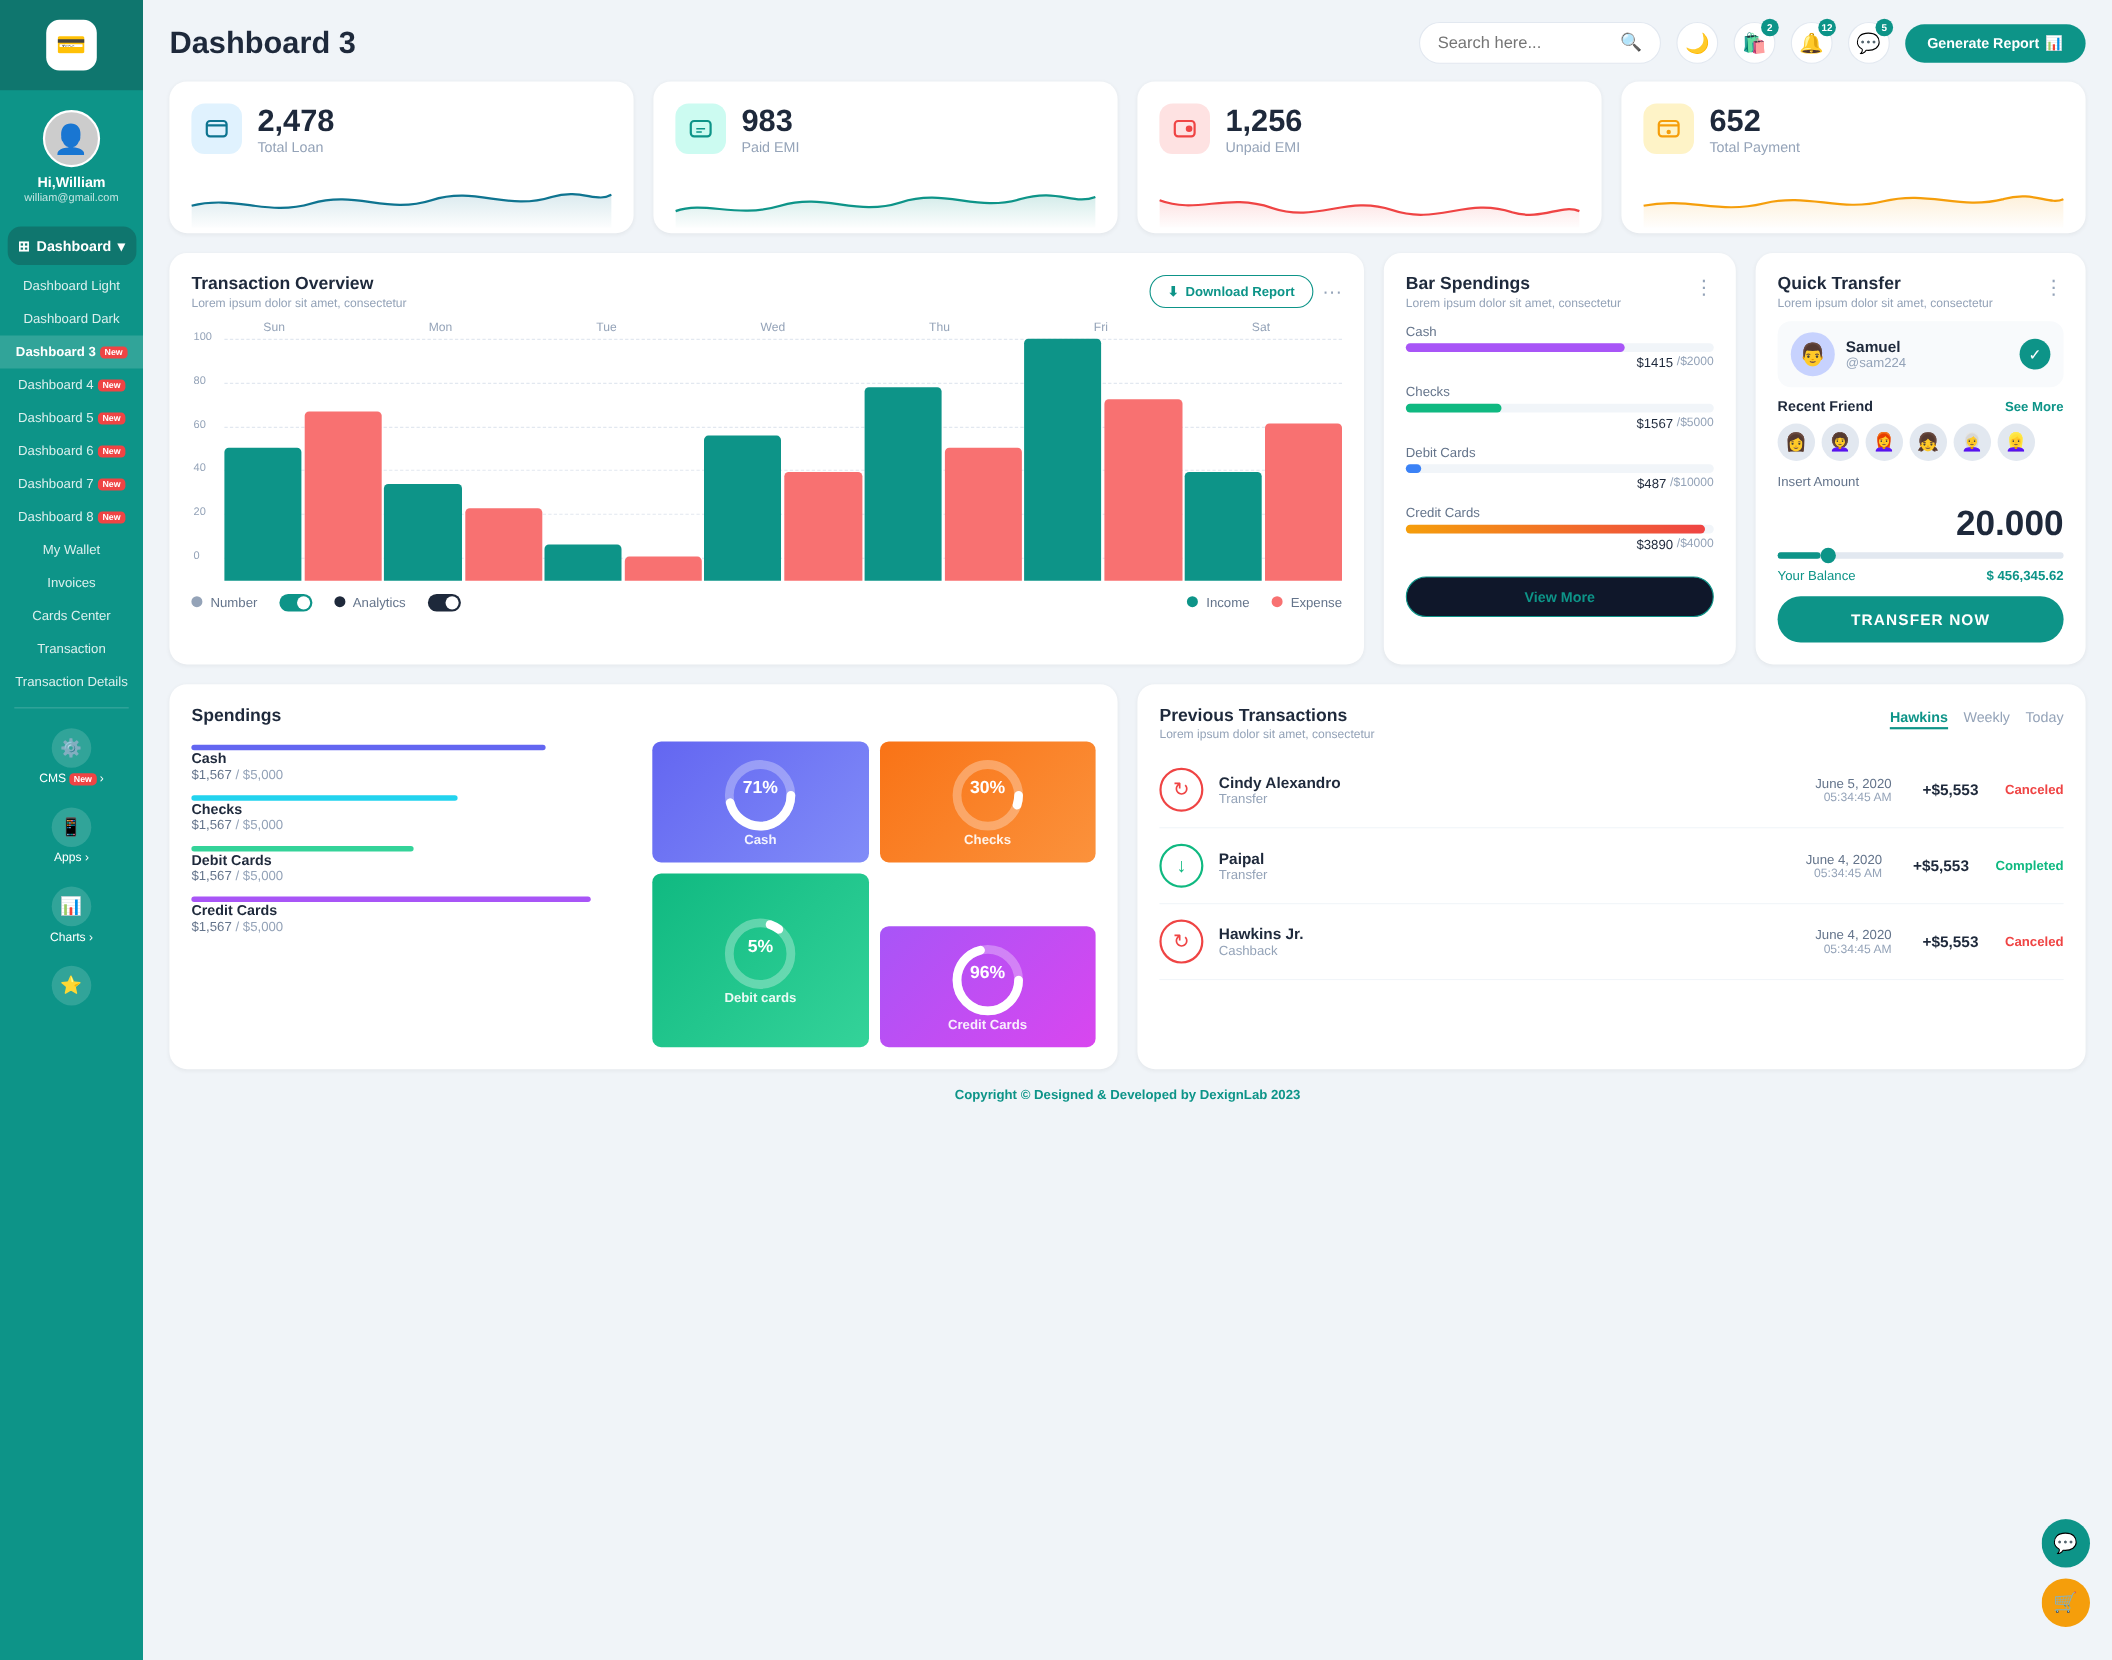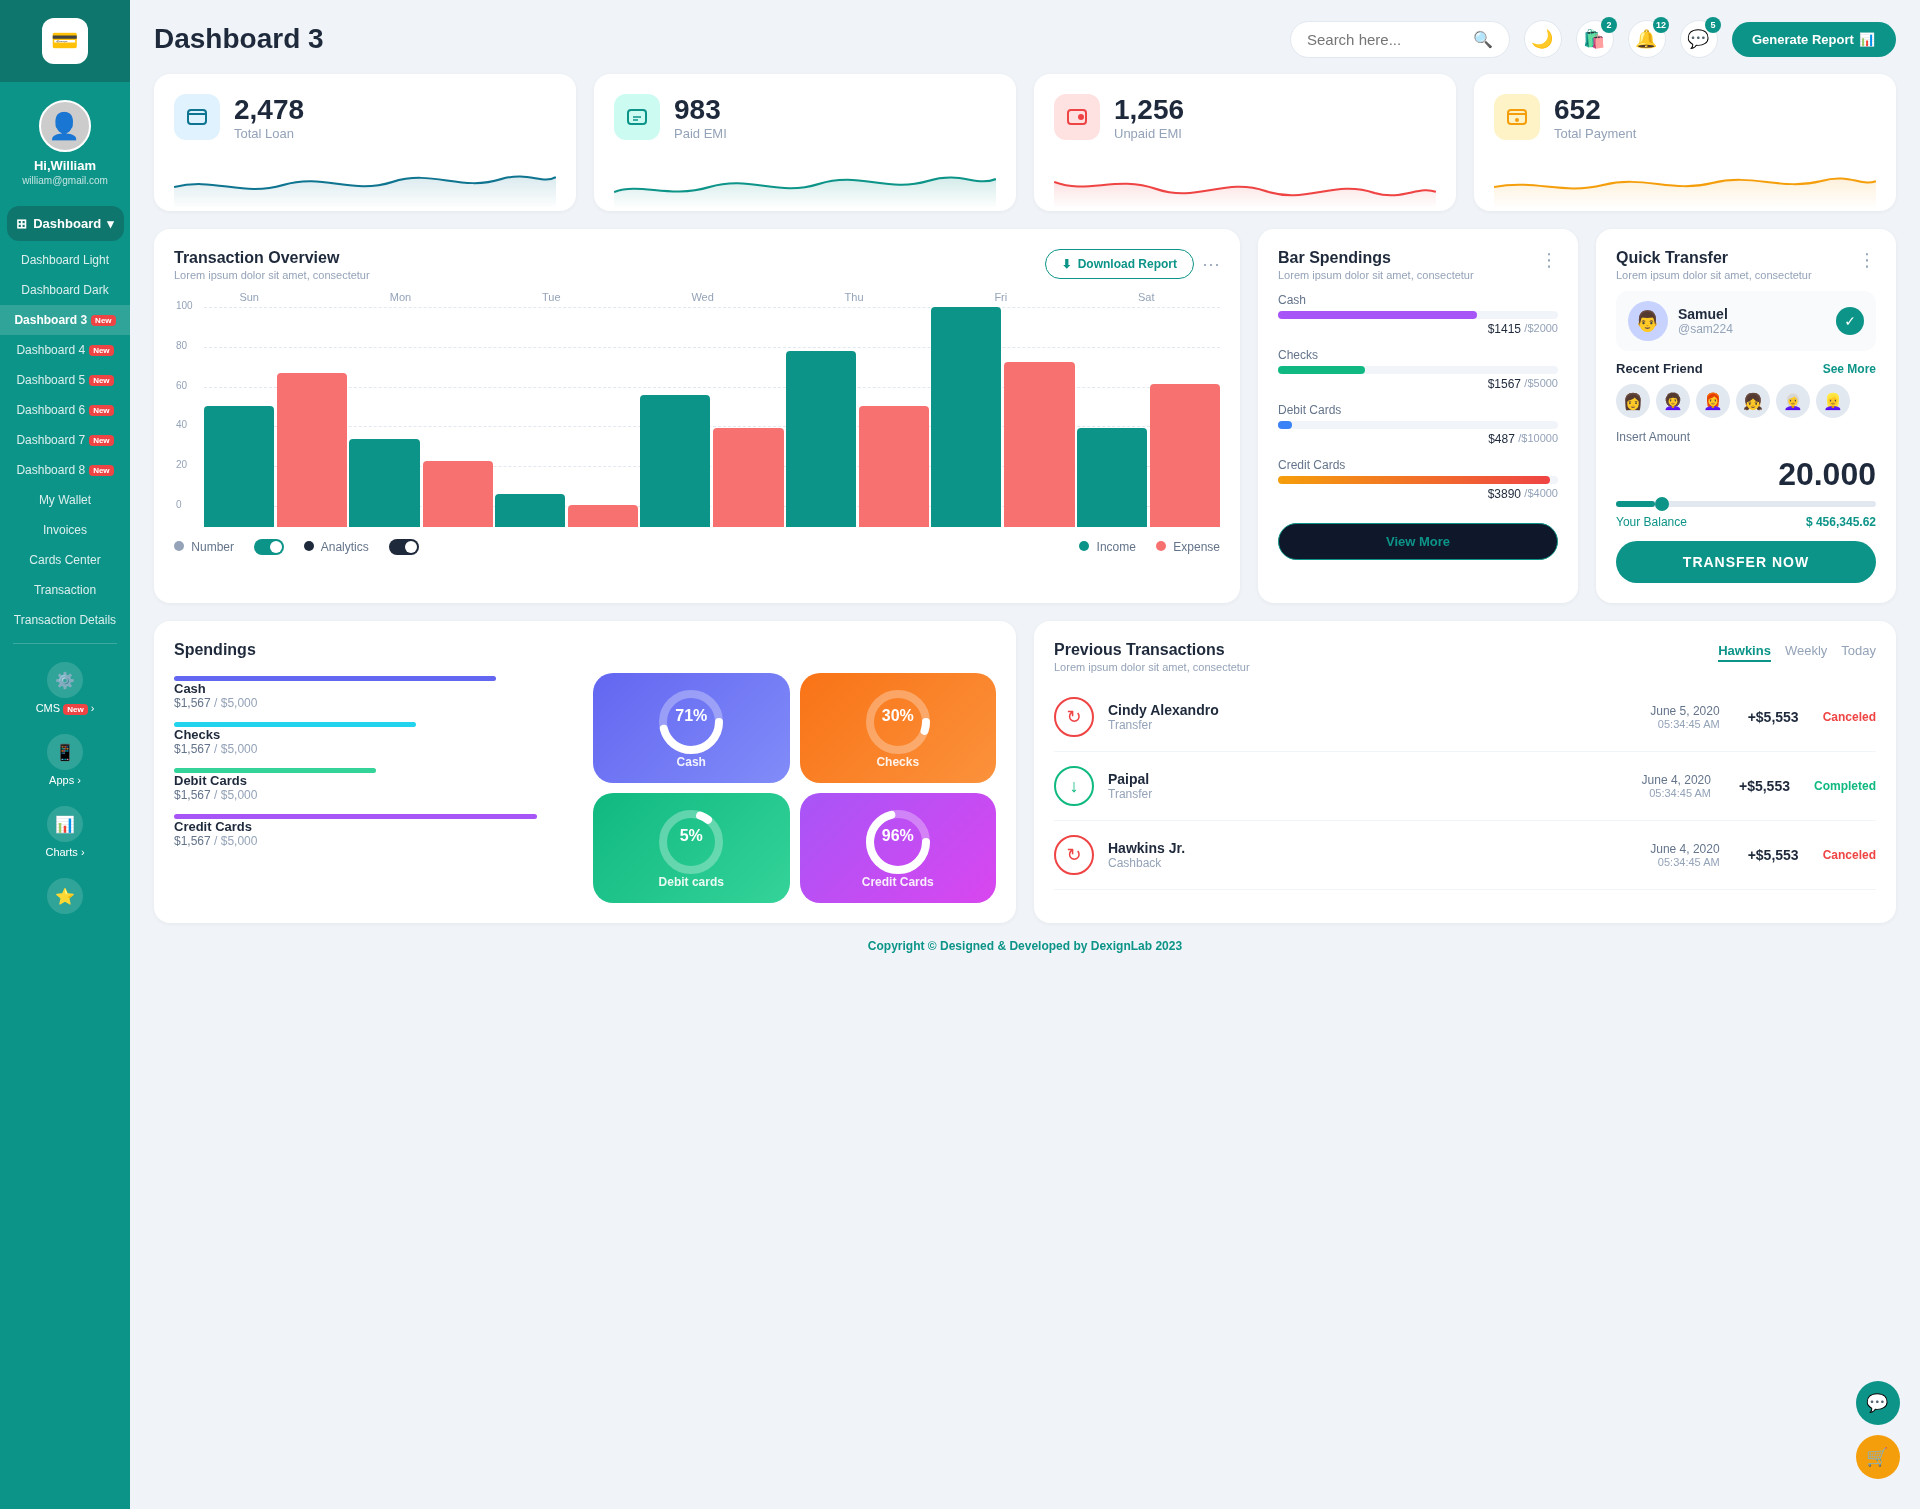--- a/index.html
+++ b/index.html
@@ -480,21 +480,21 @@
     .spending-cat-values {
       font-size: 12px;
       color: #64748b;
     }
     .spending-cat-bar {
       height: 5px;
       border-radius: 3px;
       margin-top: 3px;
     }
     .donut-card {
-      border-radius: 20px;
+      border-radius: 8px;
       padding: 14px;
       display: flex;
       flex-direction: column;
       align-items: center;
       justify-content: center;
       color: white;
       font-weight: 700;
       font-size: 13px;
       min-height: 110px;
     }
@@ -1025,21 +1025,21 @@
 
           <div class="donut-card" style="background:linear-gradient(135deg,#10b981,#34d399);">
             <svg class="donut-svg" viewBox="0 0 70 70">
               <circle cx="35" cy="35" r="28" fill="none" stroke="rgba(255,255,255,0.3)" stroke-width="8"></circle>
               <circle cx="35" cy="35" r="28" fill="none" stroke="white" stroke-width="8" stroke-dasharray="9 176" stroke-dashoffset="44" stroke-linecap="round"></circle>
             </svg>
             <div style="margin-top:-50px;font-size:16px;font-weight:700;color:white;">5%</div>
             <div style="margin-top:30px;font-size:12px;color:rgba(255,255,255,0.9);">Debit cards</div>
           </div>
 
-          <div class="donut-card" style="background:linear-gradient(135deg,#a855f7,#d946ef);">
+          <div class="donut-card" style="background:linear-gradient(135deg,#a855f7,#d946ef);margin-top:48px;">
             <svg class="donut-svg" viewBox="0 0 70 70">
               <circle cx="35" cy="35" r="28" fill="none" stroke="rgba(255,255,255,0.3)" stroke-width="8"></circle>
               <circle cx="35" cy="35" r="28" fill="none" stroke="white" stroke-width="8" stroke-dasharray="169 176" stroke-dashoffset="44" stroke-linecap="round"></circle>
             </svg>
             <div style="margin-top:-50px;font-size:16px;font-weight:700;color:white;">96%</div>
             <div style="margin-top:30px;font-size:12px;color:rgba(255,255,255,0.9);">Credit Cards</div>
           </div>
         </div>
       </div>
     </div>

